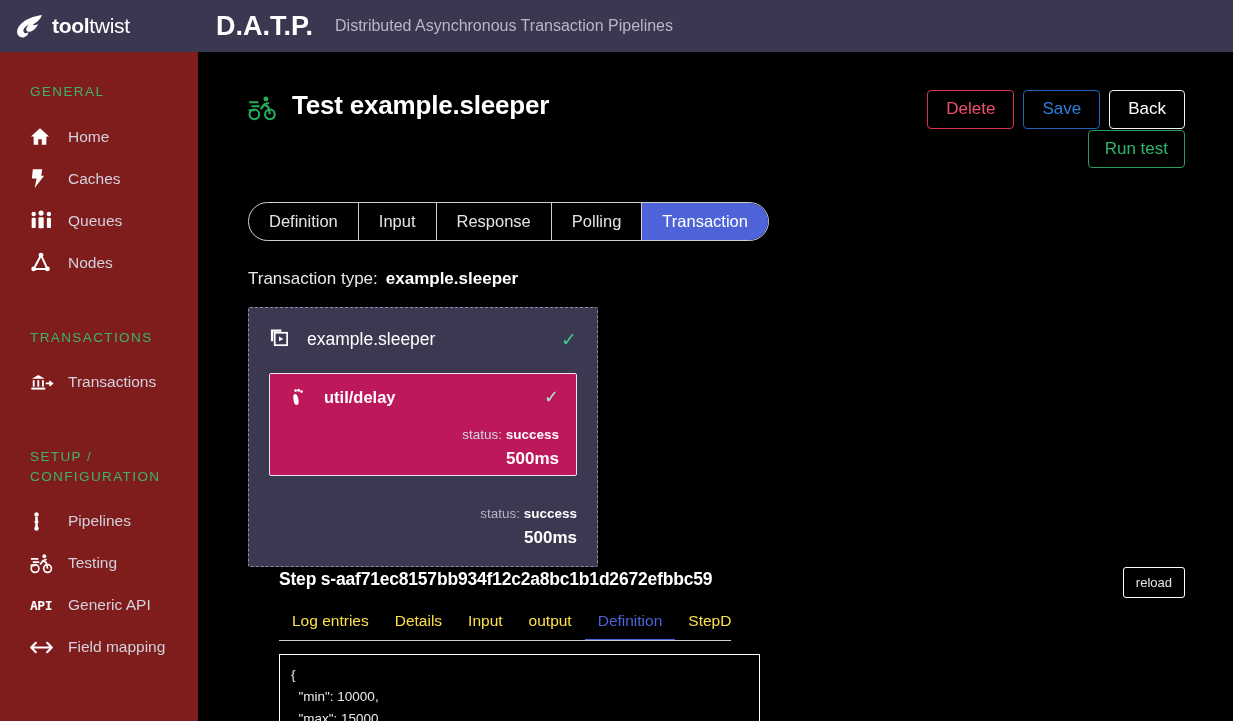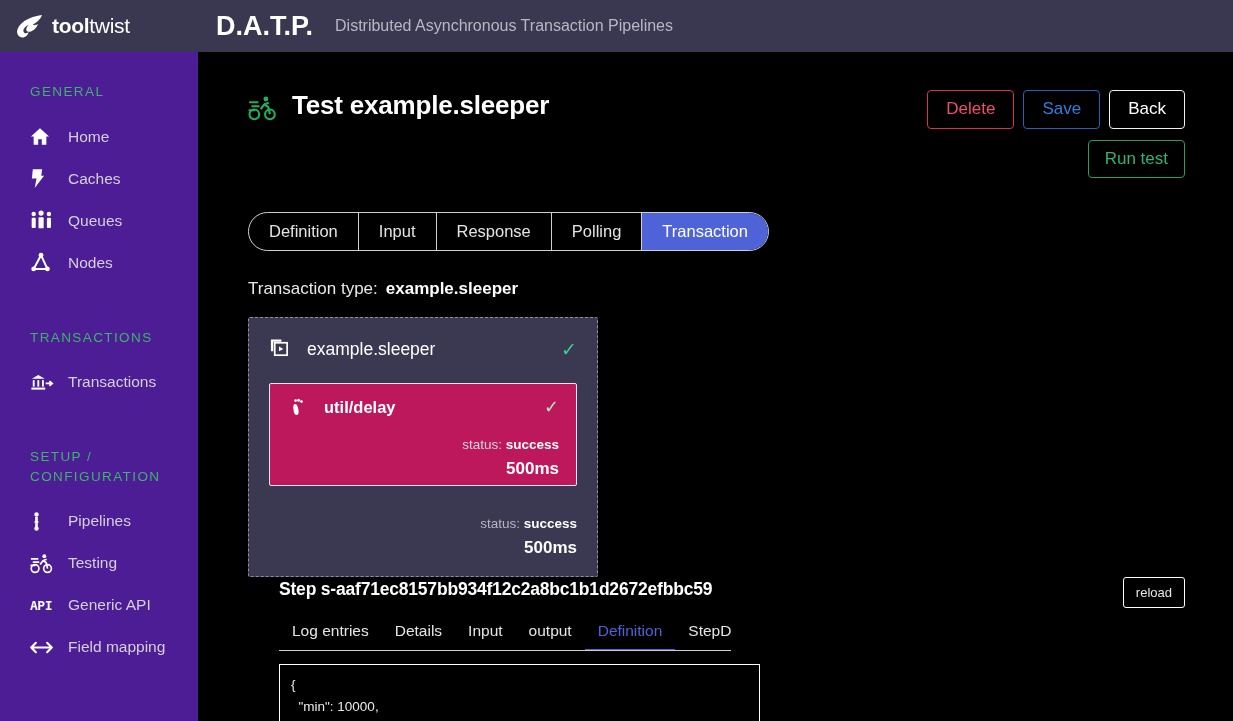--- a/index.html
+++ b/index.html
@@ -24,21 +24,21 @@
   .logo-text .l { font-weight: 300; }
   .brand-abbr {
     font-size: 27px; font-weight: bold; color: #fff; letter-spacing: 0px;
     margin-left: 18px;
   }
   .brand-sub { font-size: 16px; color: #b9b6c6; margin-left: 22px; }
 
   
   .sidebar {
     position: absolute; top: 52px; left: 0; width: 198px; height: 669px;
-    background: #4c1d95;
+    background: #7f1d1d;
     padding-top: 30px;
   }
   .nav-section {
     color: #3eb36b; font-size: 13.5px; letter-spacing: 1.4px;
     padding: 0 0 0 30px; margin-bottom: 14px; line-height: 1.45;
   }
   .nav-gap-1 { height: 44px; }
   .nav-gap-2 { height: 44px; }
   .nav-item {
     display: flex; align-items: center; height: 42px;
@@ -66,21 +66,21 @@
   .head-actions { margin-left: auto; text-align: right; }
   .btn-row { display: flex; justify-content: flex-end; gap: 9px; }
   .btn {
     background: transparent; border-radius: 4px; border: 1px solid;
     font-size: 17px; padding: 8px 18px 9px; cursor: pointer;
     font-family: "Liberation Sans", sans-serif; line-height: 1.15;
   }
   .btn-delete { color: #ef4f6d; border-color: #d7314f; }
   .btn-save   { color: #2f7fe0; border-color: #2063b8; }
   .btn-back   { color: #fff;    border-color: #f2f2f2; }
-  .btn-run    { color: #2fb46e; border-color: #2b9c5f; margin-top: 11px; padding: 8px 16px 9px; }
+  .btn-run    { color: #2fb46e; border-color: #2b9c5f; margin-top: 1px; padding: 8px 16px 9px; }
 
   
   .pill-tabs {
     margin-top: 34px; display: inline-flex;
     border: 1px solid #cfcfcf; border-radius: 22px; overflow: hidden; height: 39px;
   }
   .pill-tab {
     display: flex; align-items: center; padding: 0 20px;
     font-size: 16.5px; color: #e4e4e4; cursor: pointer;
     border-right: 1px solid #cfcfcf; background: transparent;
@@ -127,21 +127,21 @@
   .reload-btn {
     margin-left: auto; background: transparent; border: 1px solid #fff;
     color: #e6e6e6; font-size: 13px; border-radius: 3px; padding: 7px 12px;
     cursor: pointer; font-family: "Liberation Sans", sans-serif;
   }
   .sub-tabs {
     display: flex; align-items: flex-end; margin-top: 8px;
     border-bottom: 1px solid #cfcfcf; width: 452px; overflow: hidden;
   }
   .sub-tab {
-    font-size: 15.5px; color: #e5e5e5; padding: 6px 13px 9px; cursor: pointer;
+    font-size: 15.5px; color: #fde047; padding: 6px 13px 9px; cursor: pointer;
     border-bottom: 2px solid transparent; margin-bottom: -1px; white-space: nowrap;
   }
   .sub-tab.active { color: #4e63d8; border-bottom-color: #4e63d8; }
 
   .def-title { font-size: 17px; font-weight: bold; color: #fff; margin-top: 26px; }
   .def-box {
     margin-top: 13px; width: 481px; height: 252px;
     border: 1px solid #fff; background: #000; color: #e9e9e9;
     font-family: "Liberation Sans", sans-serif; font-size: 13.5px;
     line-height: 1.63; padding: 9px 11px; white-space: pre; resize: none;

